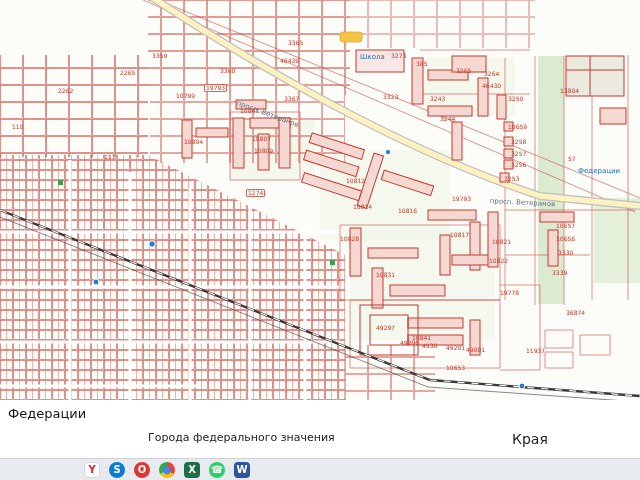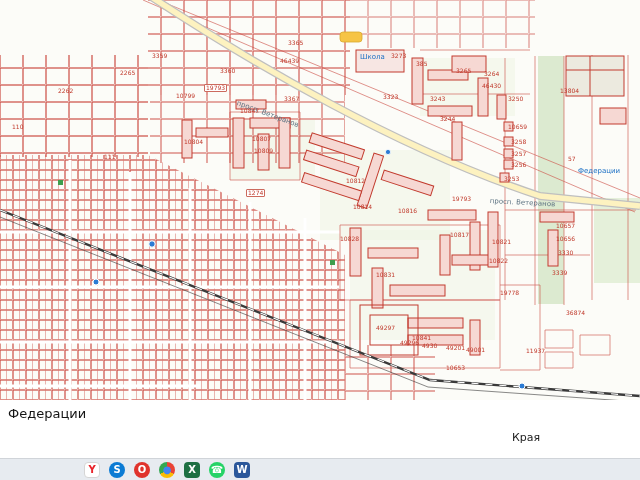--- a/index.html
+++ b/index.html
@@ -13,21 +13,21 @@
   .map-label{position:absolute;white-space:nowrap;line-height:1;transform-origin:left top;}
   .map-label.parcel{font-size:6px;color:#c0392b;}
   .map-label.chip{font-size:6px;color:#c0392b;background:#fff;border:1px solid #cc6a5e;padding:0 1px;border-radius:1px;}
   .map-label.street{font-size:7px;color:#5d7382;}
   .map-label.poi{font-size:7px;color:#1a6fc4;}
 
   
   .content{position:absolute;left:0;top:400px;width:640px;height:58px;background:#ffffff;}
   .heading-frag{position:absolute;left:8px;top:6px;font-size:13px;color:#141414;}
   .cat1{position:absolute;left:148px;top:31px;font-size:11px;color:#222;}
-  .cat2{position:absolute;left:512px;top:31px;font-size:11px;color:#222;}
+  .cat2{position:absolute;left:512px;top:31px;font-size:14px;color:#222;}
 
   
   .taskbar{position:absolute;left:0;top:458px;width:640px;height:22px;background:#e7ebf0;
            border-top:1px solid #d0d4d9;display:flex;align-items:center;gap:9px;
            padding-left:84px;box-sizing:border-box;}
   .tb-icon{width:16px;height:16px;border-radius:4px;display:flex;align-items:center;
            justify-content:center;font-size:10px;font-weight:bold;cursor:pointer;
            box-sizing:border-box;overflow:hidden;}
   .tb-icon.circle{border-radius:50%;}
 </style>
@@ -238,20 +238,21 @@
         <span class="map-label parcel" style="left: 526px; top: 348px;">11937</span>
         <span class="map-label street" style="left: 238px; top: 100px; transform: rotate(20deg);">просп. Ветеранов</span>
         <span class="map-label street" style="left: 490px; top: 198px; transform: rotate(3deg);">просп. Ветеранов</span>
         <span class="map-label poi" style="left: 360px; top: 54px;">Школа</span>
         <span class="map-label poi" style="left: 578px; top: 168px;">Федерации</span>
       </div>
   </div>
 
   <div class="content">
     <div class="heading-frag">Федерации</div>
+    <div class="cat1">Города федерального значения</div>
     <div class="cat2">Края</div>
   </div>
 
   <div class="taskbar" id="taskbar">
       <div class="tb-icon " style="background: rgb(255, 255, 255); color: rgb(232, 36, 43); border: 1px solid rgb(213, 213, 213);">Y</div>
       <div class="tb-icon circle" style="background: rgb(11, 123, 212); color: rgb(255, 255, 255);">S</div>
       <div class="tb-icon circle" style="background: rgb(224, 51, 44); color: rgb(255, 255, 255);">O</div>
       <div class="tb-icon circle" style="background: conic-gradient(rgb(234, 67, 53) 0deg, rgb(234, 67, 53) 120deg, rgb(251, 188, 5) 120deg, rgb(251, 188, 5) 240deg, rgb(52, 168, 83) 240deg, rgb(52, 168, 83) 360deg); color: rgb(66, 133, 244);">●</div>
       <div class="tb-icon " style="background: rgb(29, 111, 66); color: rgb(255, 255, 255);">X</div>
       <div class="tb-icon circle" style="background: rgb(37, 211, 102); color: rgb(255, 255, 255);">☎</div>

